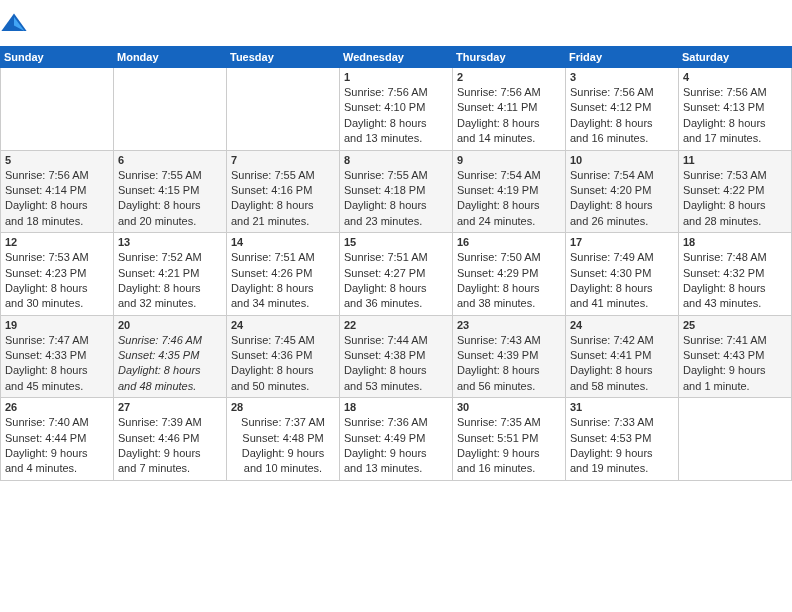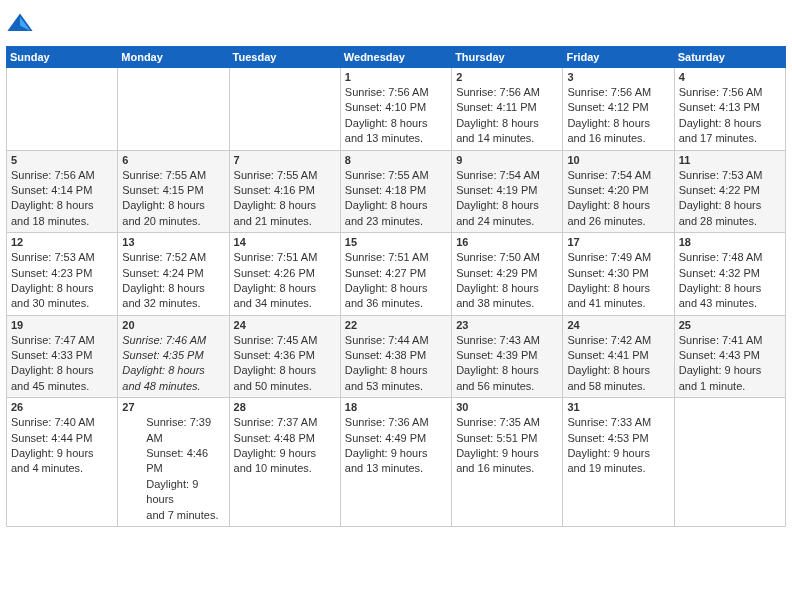--- a/index.html
+++ b/index.html
@@ -6,21 +6,21 @@
     body {
       font-family: Arial, sans-serif;
       background: #fff;
       width: 792px;
       height: 612px;
       overflow: hidden;
     }
     .page {
       width: 792px;
       height: 612px;
-      padding: 10px 6px;
+      padding: 10px 0;
     }
     .header {
       display: flex;
       justify-content: space-between;
       align-items: flex-start;
       margin-bottom: 8px;
     }
     .logo {
       display: flex;
       align-items: center;
@@ -211,21 +211,21 @@
           <td>
             <span class="day-num">12</span>
             <div class="day-info" style="white-space: pre-line;">Sunrise: 7:53 AM
 Sunset: 4:23 PM
 Daylight: 8 hours
 and 30 minutes.</div>
           </td>
           <td>
             <span class="day-num">13</span>
             <div class="day-info" style="white-space: pre-line;">Sunrise: 7:52 AM
-Sunset: 4:24 PM
+Sunset: 4:21 PM
 Daylight: 8 hours
 and 32 minutes.</div>
           </td>
           <td>
             <span class="day-num">14</span>
             <div class="day-info" style="white-space: pre-line;">Sunrise: 7:51 AM
 Sunset: 4:26 PM
 Daylight: 8 hours
 and 34 minutes.</div>
           </td>
@@ -312,28 +312,28 @@
         <tr>
           <td>
             <span class="day-num">26</span>
             <div class="day-info" style="white-space: pre-line;">Sunrise: 7:40 AM
 Sunset: 4:44 PM
 Daylight: 9 hours
 and 4 minutes.</div>
           </td>
           <td>
             <span class="day-num">27</span>
-            <div class="day-info" style="white-space: pre-line; margin-left: 24px;">Sunrise: 7:39 AM
+            <div class="day-info" style="white-space: pre-line;">Sunrise: 7:39 AM
 Sunset: 4:46 PM
 Daylight: 9 hours
 and 7 minutes.</div>
           </td>
           <td>
             <span class="day-num">28</span>
-            <div class="day-info" style="white-space: pre-line;">Sunrise: 7:37 AM
+            <div class="day-info" style="white-space: pre-line; text-align: center;">Sunrise: 7:37 AM
 Sunset: 4:48 PM
 Daylight: 9 hours
 and 10 minutes.</div>
           </td>
           <td>
             <span class="day-num">18</span>
             <div class="day-info" style="white-space: pre-line;">Sunrise: 7:36 AM
 Sunset: 4:49 PM
 Daylight: 9 hours
 and 13 minutes.</div>

